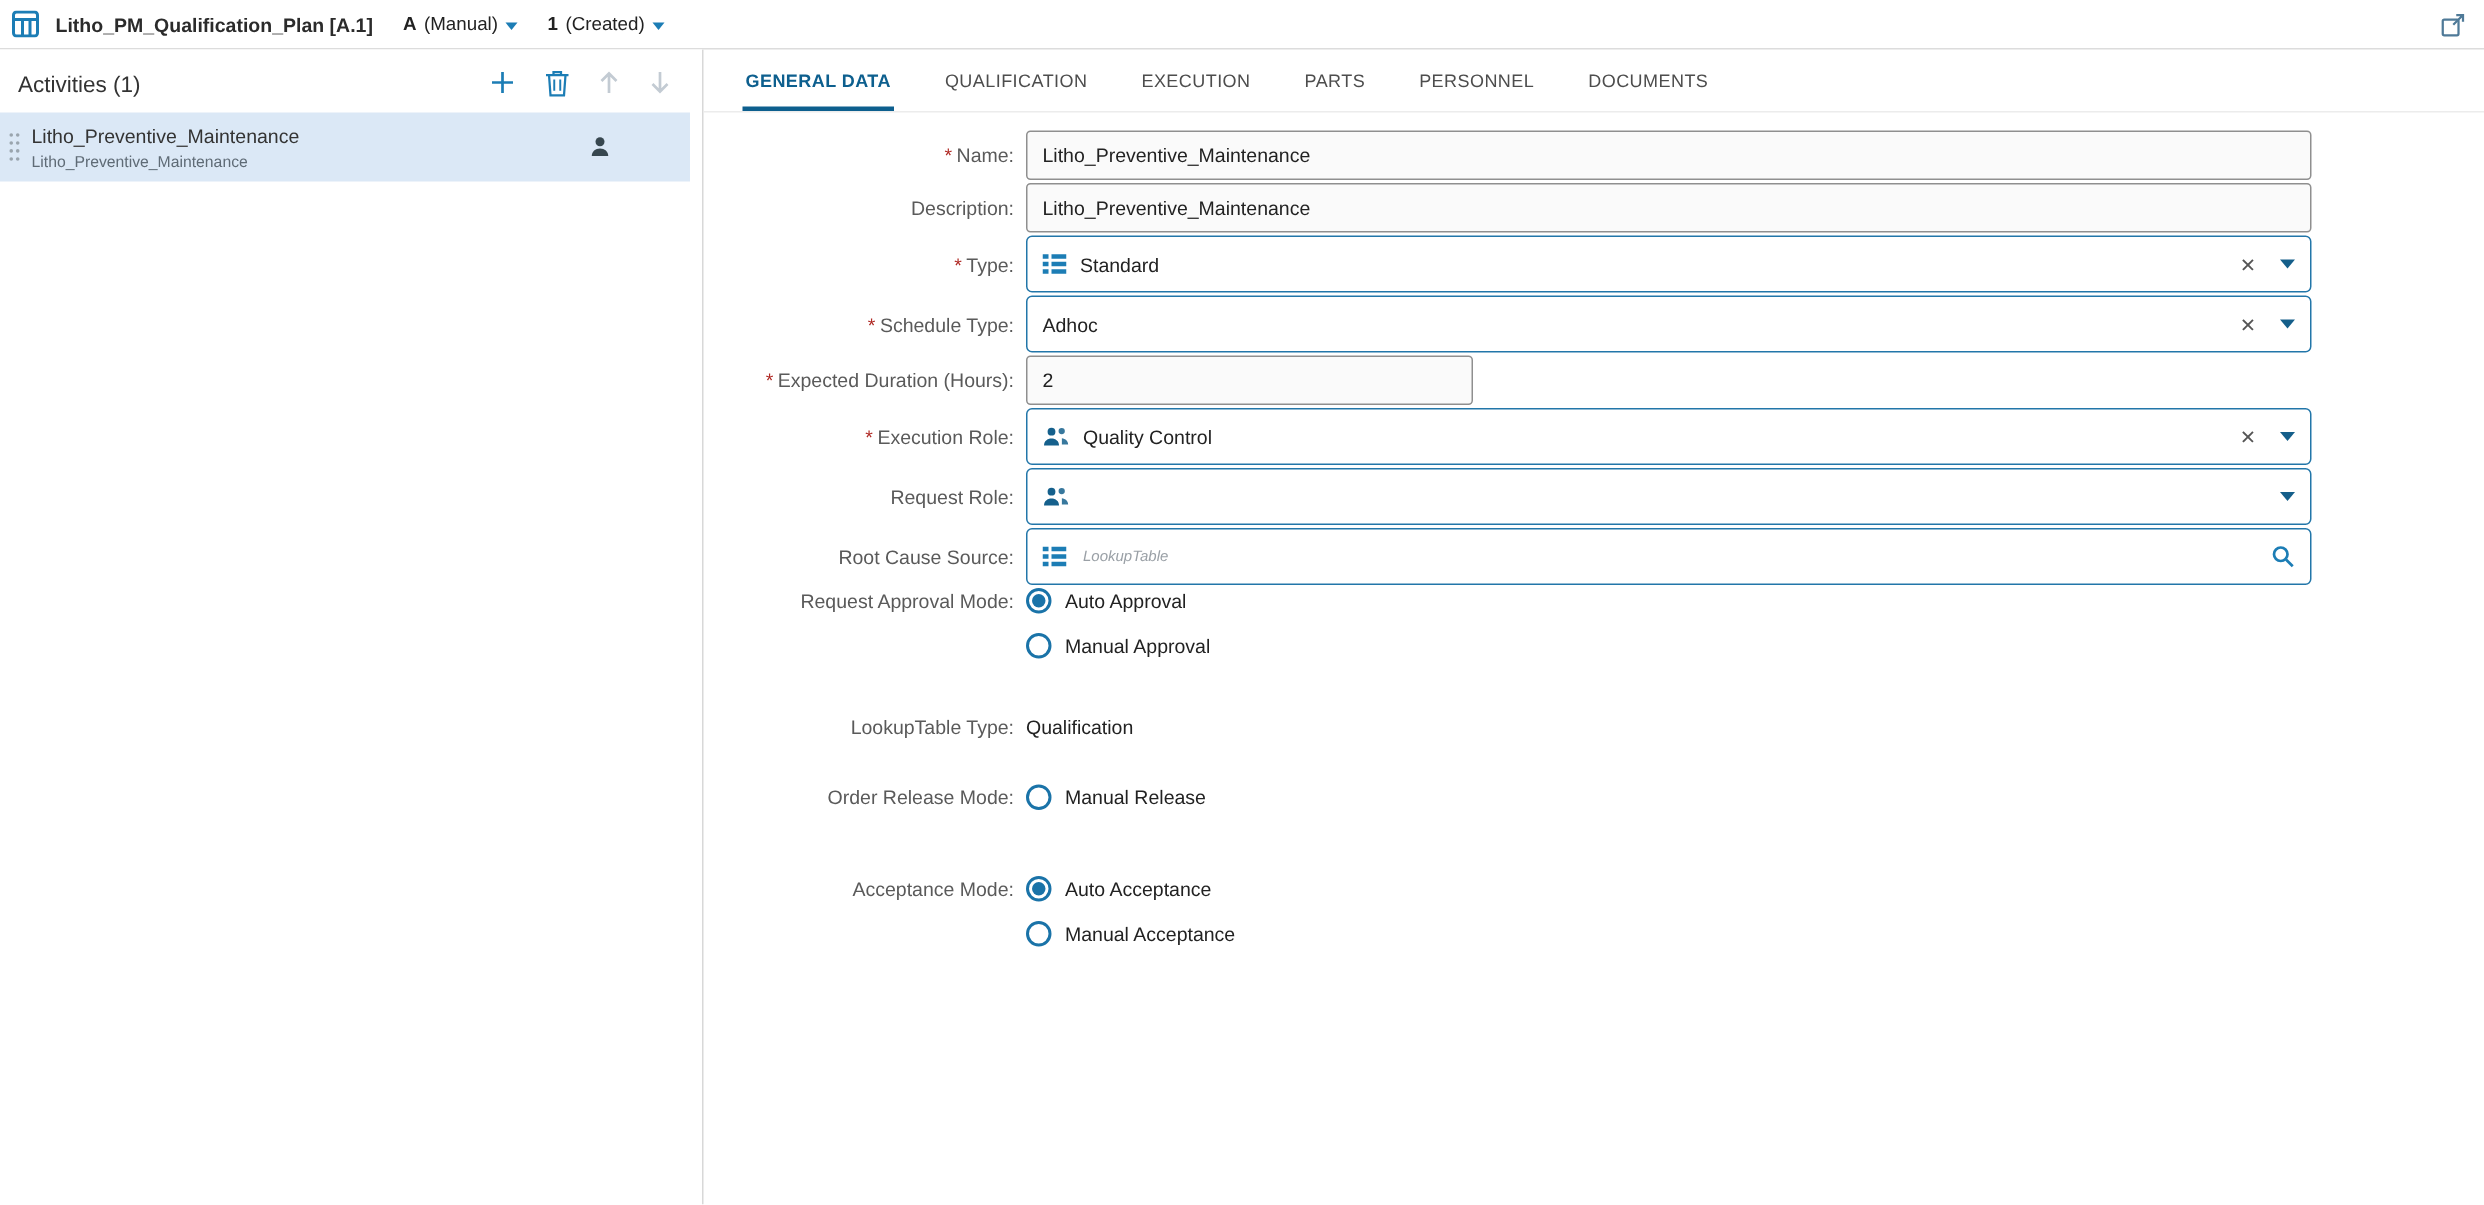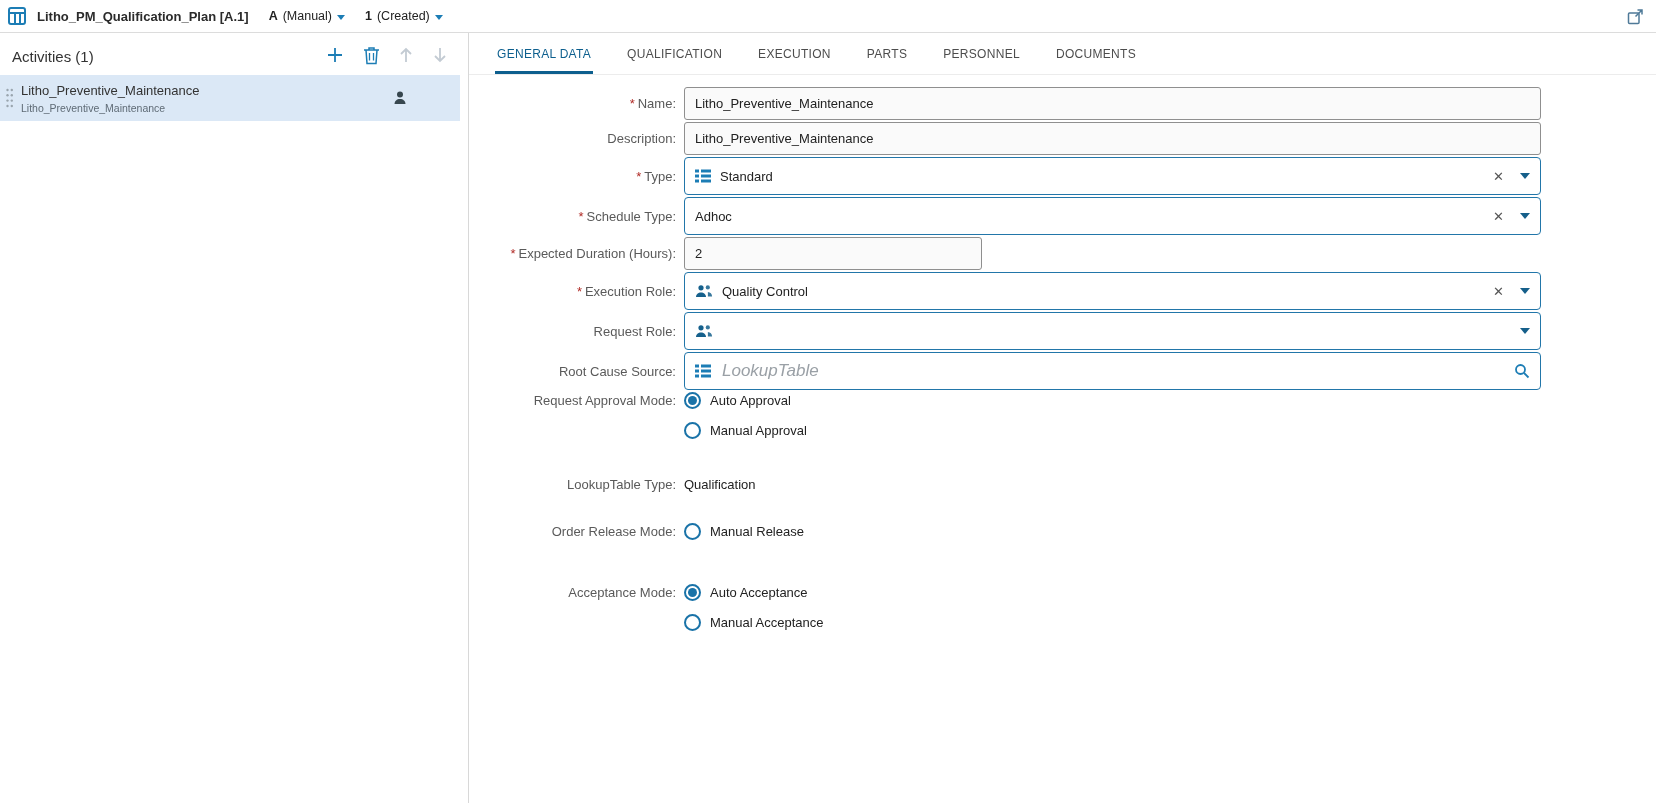--- a/index.html
+++ b/index.html
@@ -43,21 +43,21 @@
   
   .right-panel { flex:1; display:flex; flex-direction:column; min-width:0; }
   .tabs {
     display:flex; gap:32px; padding-left:26px; height:42px;
     align-items:flex-end; border-bottom:1px solid #ececec; flex:none;
   }
   .tab {
     padding:0 2px 10px; font-size:12px; letter-spacing:0.3px;
     color:#4d4d4d; cursor:pointer; border-bottom:3px solid transparent; white-space:nowrap;
   }
-  .tab.active { color:#0d5f8e; border-bottom-color:#0d5f8e; font-weight:400; }
+  .tab.active { color:#0d5f8e; border-bottom-color:#0d5f8e; font-weight:700; }
 
   .form-area { flex:1; padding-top:12px; overflow:hidden; }
 
   .form-row { display:flex; align-items:center; margin-bottom:2px; }
   .form-row.top { align-items:flex-start; }
   .mb-37 { margin-bottom:37px; }
   .mb-30 { margin-bottom:30px; }
   .mb-44 { margin-bottom:44px; }
 
   .label-col {
@@ -79,21 +79,21 @@
     height:38px; border:1px solid #2276a9; border-radius:4px; background:#fff;
     display:flex; align-items:center; padding:0 10px; cursor:pointer;
   }
   .dd-icon { margin-right:9px; display:flex; flex:none; }
   .dd-value { flex:1; font-size:13px; color:#222; white-space:nowrap; overflow:hidden; }
   .dd-clear { color:#555; font-size:13px; margin-right:16px; cursor:pointer; line-height:1; }
   .dd-caret { width:0; height:0; border-left:5px solid transparent; border-right:5px solid transparent; border-top:6px solid #155f8a; cursor:pointer; flex:none; }
 
   .lookup-input {
     flex:1; border:none; outline:none; background:transparent;
-    font-size:17px; font-family:inherit; color:#0c4a6e; min-width:0;
+    font-size:10px; font-family:inherit; color:#0c4a6e; min-width:0;
   }
   .lookup-input::placeholder { color:#9aa0a6; font-style:italic; }
 
   .radio-group { display:flex; flex-direction:column; gap:13px; }
   .radio-option { display:flex; align-items:center; gap:9px; cursor:pointer; font-size:13px; color:#222; height:17px; }
   .radio-circle {
     width:17px; height:17px; border:2px solid #1a73a8; border-radius:50%;
     position:relative; flex:none; background:#fff;
   }
   .radio-circle.checked::after {

